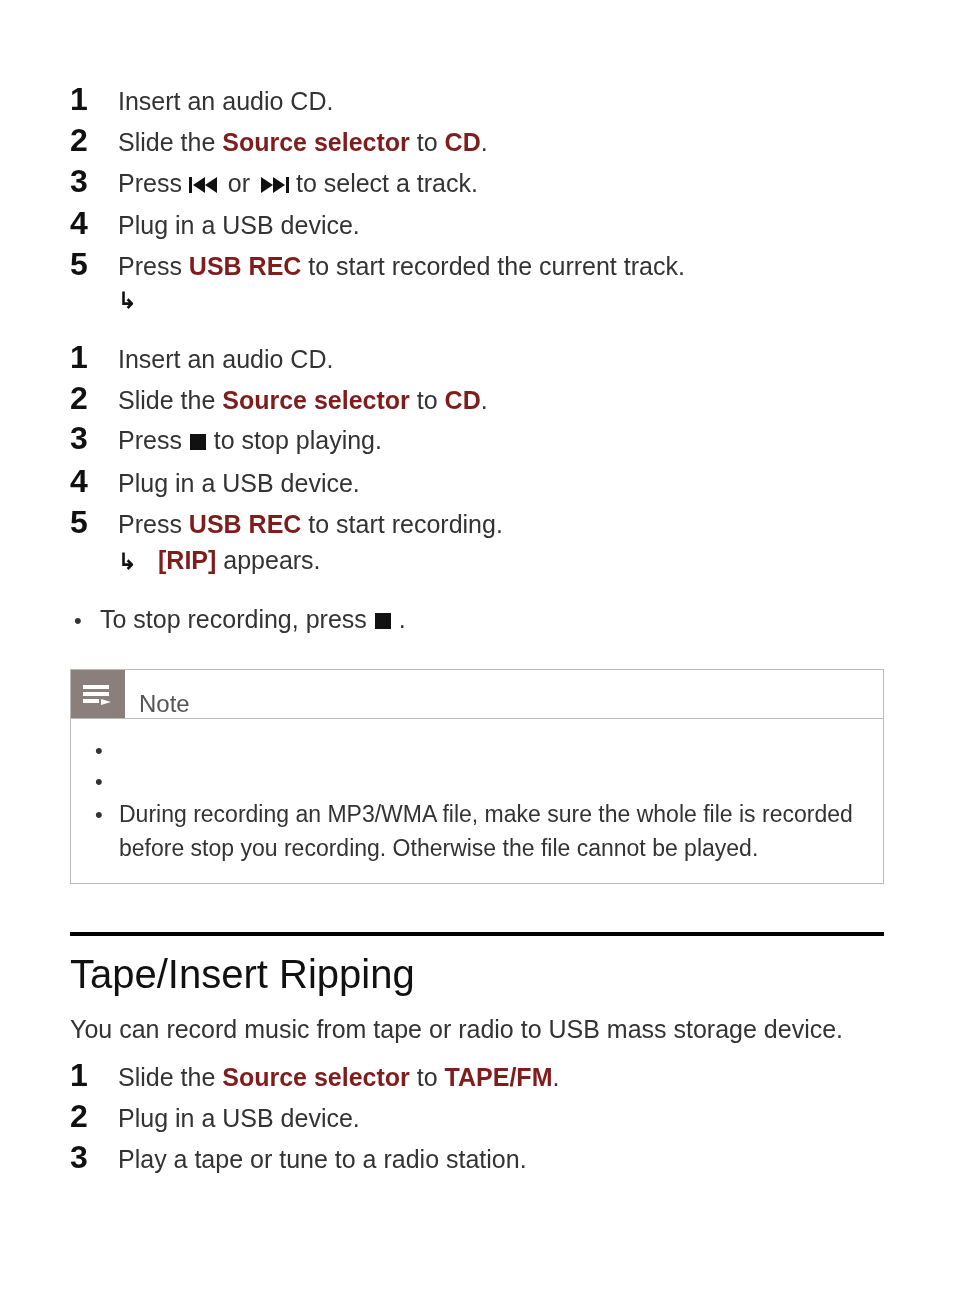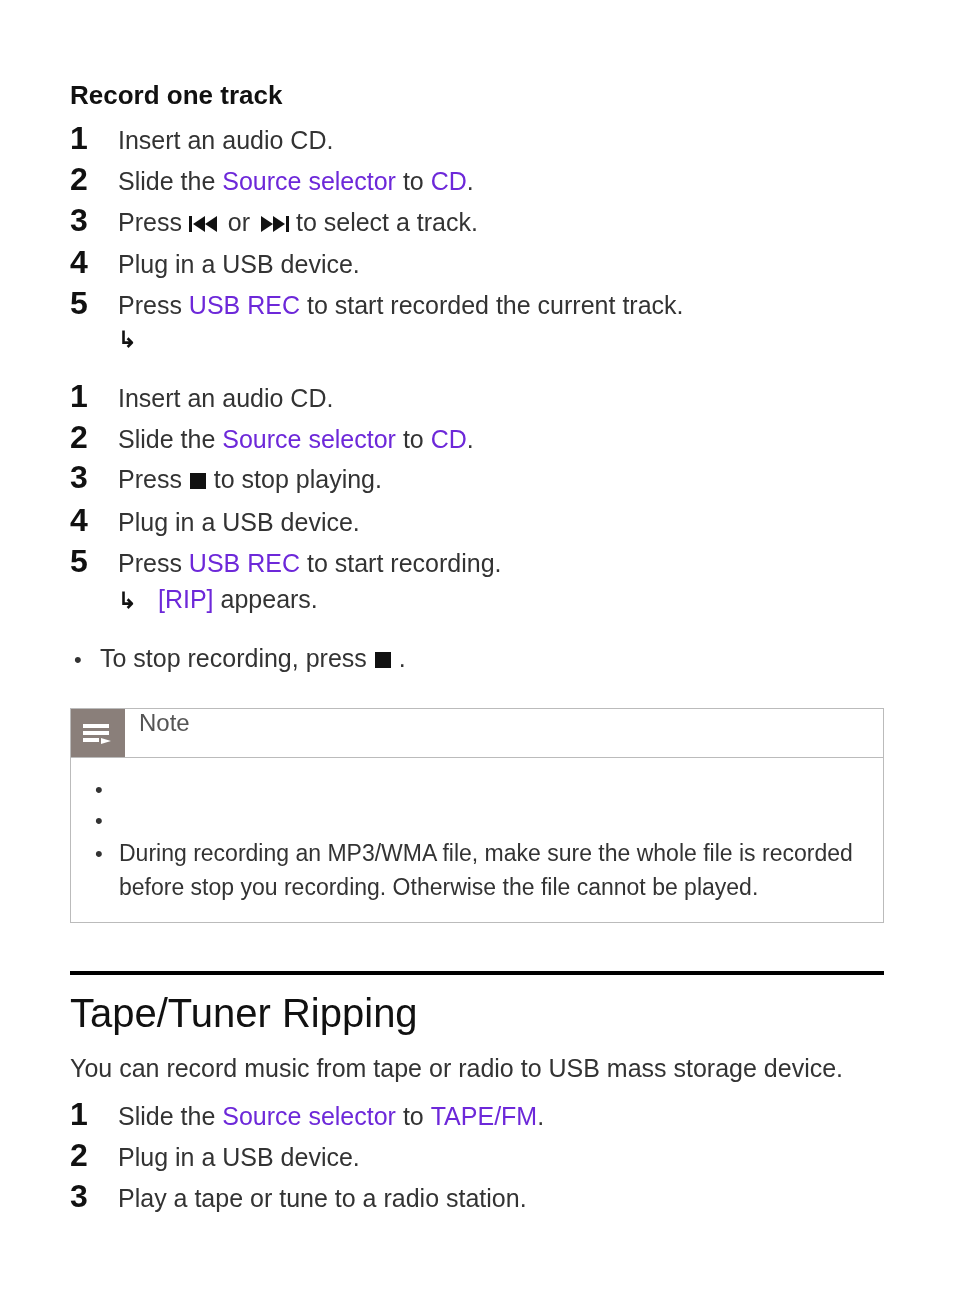--- a/index.html
+++ b/index.html
@@ -39,22 +39,22 @@
     color: #111;
     width: 48px;
     flex: 0 0 48px;
     line-height: 1.2;
   }
   ol.steps > li .body {
     flex: 1;
     padding-top: 2px;
   }
   .bold {
-    font-weight: 400;
-    color: #6d28d9;
+    font-weight: 700;
+    color: #7f1d1d;
   }
   .icon {
     display: inline-block;
     vertical-align: -2px;
   }
   .result {
     display: flex;
     align-items: baseline;
     margin-top: 2px;
     font-size: 25px;
@@ -83,21 +83,21 @@
     text-align: left;
     padding-left: 4px;
     font-size: 22px;
   }
   .note-block {
     margin-top: 28px;
     border: 1px solid #bbb;
   }
   .note-head {
     display: flex;
-    align-items: flex-start;
+    align-items: flex-end;
     background: #fff;
     border-bottom: 1px solid #bbb;
   }
   .note-icon-box {
     width: 54px;
     height: 48px;
     background: #8a7f7a;
     display: flex;
     align-items: center;
     justify-content: center;
@@ -137,21 +137,20 @@
     color: #333;
     margin: 0 0 8px 0;
     line-height: 1.5;
   }
 </style>
 </head>
 <body>
 
 <div class="page">
 
-  <div class="section-heading">Record one track</div>
   <ol class="steps" id="steps1">
       <li>
         <span class="num">1</span>
         <span class="body"><span>Insert an audio CD.</span></span>
       </li>
       <li>
         <span class="num">2</span>
         <span class="body"><span>Slide the </span><span class="bold">Source selector</span><span> to  </span><span class="bold">CD</span><span>.</span></span>
       </li>
       <li>
@@ -234,21 +233,21 @@
           <span class="dot">•</span>
         </div>
         <div class="bullet-line">
           <span class="dot">•</span>
           <span>During recording an MP3/WMA file, make sure the whole file is recorded before stop you recording. Otherwise the file cannot be played.</span>
         </div>
       </div>
   </div>
 
   <hr class="divider">
-  <div class="h2">Tape/Tuner Ripping</div>
+  <div class="h2">Tape/Insert Ripping</div>
   <p class="intro">You can record music from tape or radio to USB mass storage device.</p>
   <ol class="steps" id="steps3">
       <li>
         <span class="num">1</span>
         <span class="body"><span>Slide the </span><span class="bold">Source selector</span><span> to </span><span class="bold">TAPE/FM</span><span>.</span></span>
       </li>
       <li>
         <span class="num">2</span>
         <span class="body"><span>Plug in a USB device.</span></span>
       </li>

